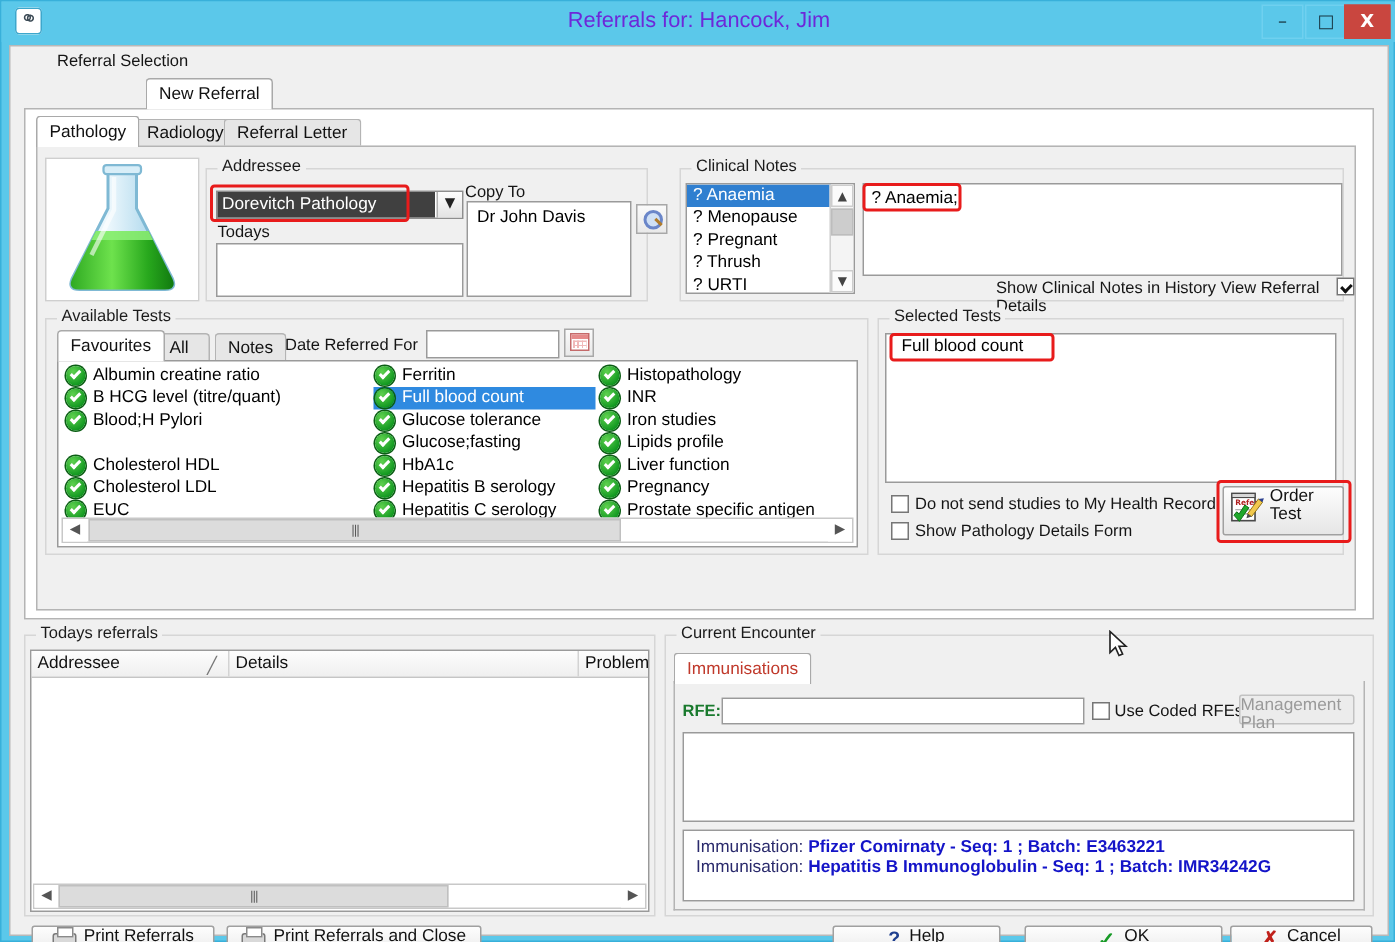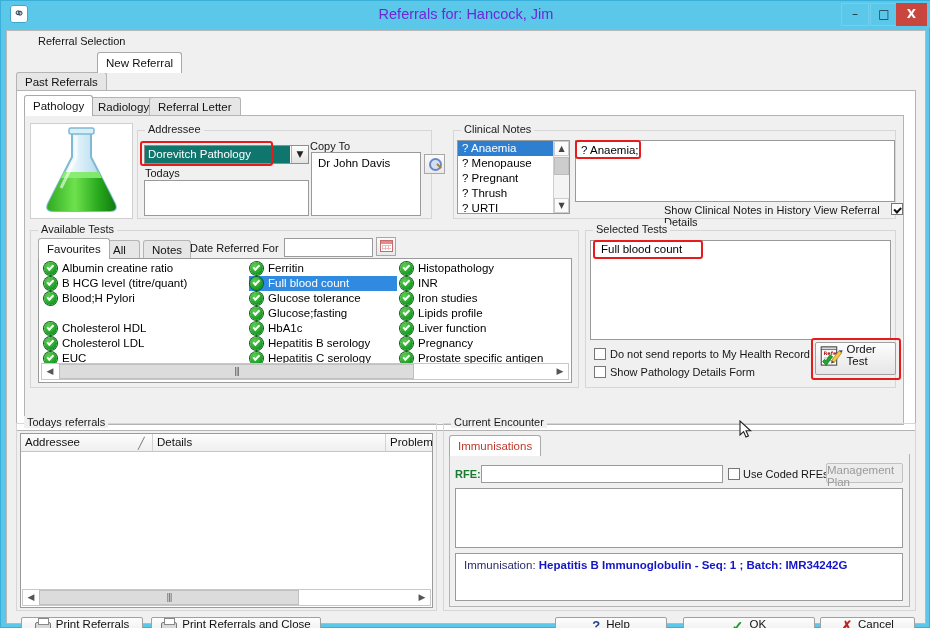--- a/index.html
+++ b/index.html
@@ -83,21 +83,21 @@
   }
   .fieldtxt{position:absolute;left:4px;top:2px;font-size:11.5px;}
 
   
   #addressee-combo{
     position:absolute;left:119px;top:105px;width:165px;height:19px;
     background:#fff;border:1px solid #8e8e8e;box-sizing:border-box;
   }
   #addressee-value{
     position:absolute;left:0;top:0;width:145px;height:17px;line-height:17px;
-    background:#0f766e;color:#fff;font-size:11.5px;padding-left:3px;box-sizing:border-box;
+    background:#404040;color:#fff;font-size:11.5px;padding-left:3px;box-sizing:border-box;
     overflow:hidden;white-space:nowrap;
   }
   #addressee-arrow{
     position:absolute;right:0;top:0;width:17px;height:17px;
     background:linear-gradient(#fdfdfd,#e3e3e3);border-left:1px solid #b0b0b0;
     text-align:center;line-height:17px;font-size:9px;color:#222;
     font-family:"DejaVu Sans",sans-serif;box-sizing:border-box;
   }
   .redbox{
     position:absolute;border:2px solid #e81b1b;border-radius:3px;
@@ -201,21 +201,21 @@
 
   <div id="client">
 
     <div class="lbl" style="left:9px;top:4px;margin-left:22px;">Referral Selection</div>
 
     <div class="tabstrip" style="left:9px;top:21px;width:900px;height:21px;">
       <div class="tab" style="left:0;top:20px;">Past Referrals</div>
       <div class="tab active" style="left:81px;top:0px;">New Referral</div>
     </div>
 
-    <div class="panelbody" style="left:9px;top:59px;width:900px;height:341px;background:#fff;">
+    <div class="panelbody" style="left:9px;top:41px;width:900px;height:341px;background:#fff;">
 
       <div class="tabstrip" style="left:7px;top:4px;width:880px;height:21px;">
         <div class="tab active" style="left:0;top:0;">Pathology</div>
         <div class="tab" style="left:65px;top:2px;">Radiology</div>
         <div class="tab" style="left:125px;top:2px;">Referral Letter</div>
       </div>
 
       <div class="panelbody" style="left:7px;top:24px;width:880px;height:310px;background:#f0f0f0;">
 
         <div style="position:absolute;left:5px;top:7px;width:103px;height:96px;background:#fff;border:1px solid #cfcfcf;box-sizing:border-box;">
@@ -351,21 +351,21 @@
         </div>
 
         <div class="listbox" style="left:565px;top:124px;width:301px;height:100px;">
           <div id="sel-tests" style="position:absolute;left:0;top:1px;width:299px;">
               <div class="li" style="padding-left: 10px;">Full blood count</div>
             </div>
         </div>
         <div class="redbox" style="left:568px;top:124px;width:110px;height:19px;"></div>
 
         <div class="cbx" style="left:569px;top:232px;"></div>
-        <div class="lbl" style="left:585px;top:232px;">Do not send reports to My Health Record</div>
+        <div class="lbl" style="left:585px;top:232px;">Do not send studies to My Health Record</div>
         <div class="cbx" style="left:569px;top:250px;"></div>
         <div class="lbl" style="left:585px;top:250px;">Show Pathology Details Form</div>
 
         <div class="btn" style="left:790px;top:226px;width:81px;height:33px;gap:3px;justify-content:flex-start;padding-left:3px;">
           <svg width="27" height="27" viewBox="0 0 27 27">
             <rect x="2.5" y="3" width="17" height="20" fill="#ffffff" stroke="#4a4a4a" stroke-width="1.2"></rect>
             <rect x="2.5" y="3" width="17" height="3" fill="#d8d8d8" stroke="#4a4a4a" stroke-width="0.8"></rect>
             <text x="5" y="11.5" font-size="5.5" font-family="DejaVu Sans" fill="#b02020" font-weight="bold">Refer</text>
             <line x1="5" y1="15" x2="16" y2="15" stroke="#9a9a9a" stroke-width="0.8"></line>
             <line x1="5" y1="18" x2="16" y2="18" stroke="#9a9a9a" stroke-width="0.8"></line>
@@ -418,20 +418,21 @@
       <div class="btn disabled" style="left:376px;top:9px;width:77px;height:20px;">
         <span>Management Plan</span>
       </div>
 
       <div class="field" style="left:5px;top:34px;width:448px;height:60px;">
         <div class="fieldtxt"></div>
       </div>
 
       <div class="field" style="left:5px;top:99px;width:448px;height:48px;">
         <div id="imm-list" style="position:absolute;left:0;top:4px;width:446px;">
+            <div class="immline"><span class="k">Immunisation:</span><span class="v"> Pfizer Comirnaty - Seq: 1 ; Batch: E3463221</span></div>
             <div class="immline"><span class="k">Immunisation:</span><span class="v"> Hepatitis B Immunoglobulin - Seq: 1 ; Batch: IMR34242G</span></div>
           </div>
       </div>
     </div>
 
     <div class="btn" style="left:14px;top:586px;width:122px;height:24px;gap:5px;">
       <span class="printer">
           <span class="body"></span>
           <span class="paper"></span>
         </span>

